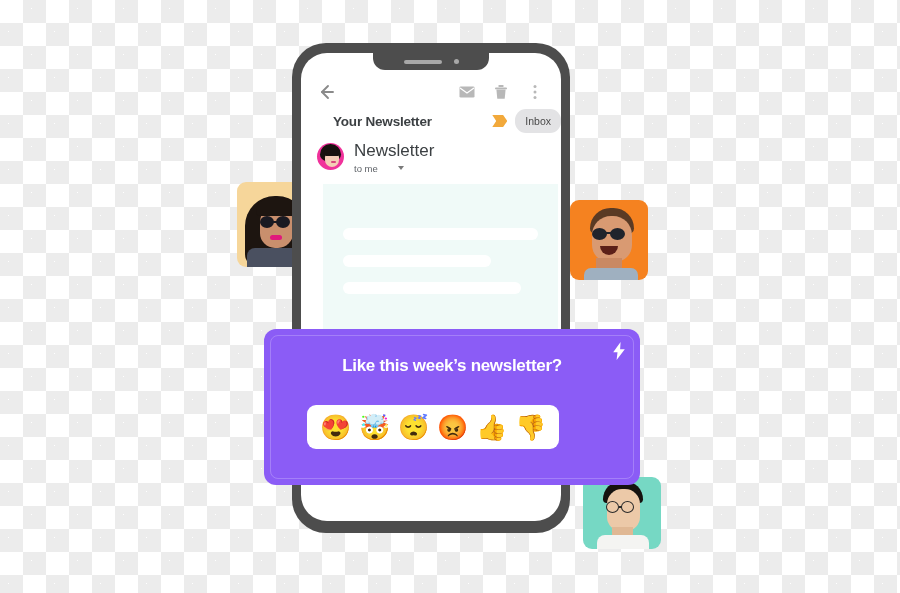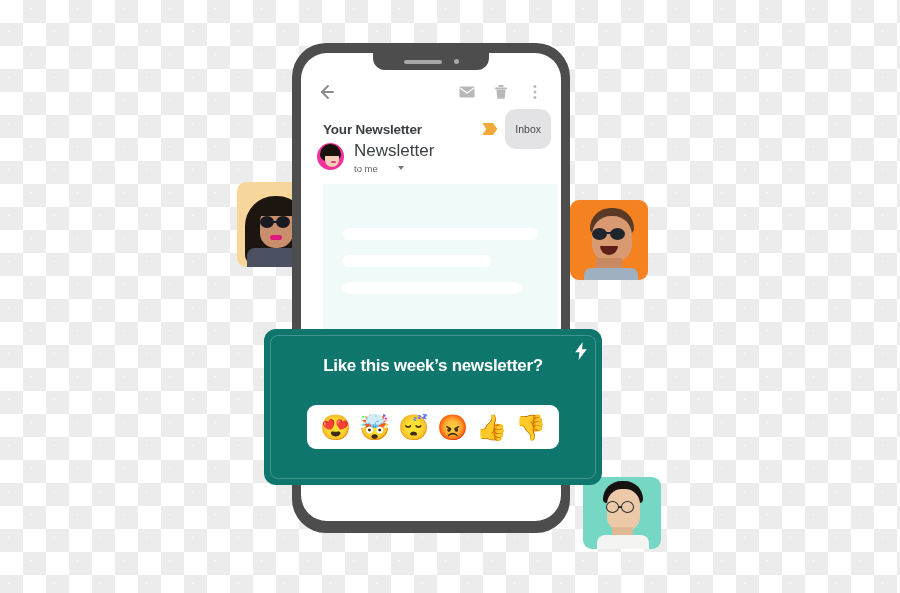--- a/index.html
+++ b/index.html
@@ -34,29 +34,29 @@
   #notch .camera{width:5px;height:5px;border-radius:50%;background:#a8a8a8;}
 
   
   #toolbar{position:absolute;left:0;top:24px;width:100%;height:30px;
     display:flex;align-items:center;padding:0 16px;box-sizing:border-box;}
   #toolbar .spacer{flex:1;}
   .tb-ico{width:20px;height:20px;margin-left:14px;display:flex;align-items:center;justify-content:center;}
   .back-arrow{width:20px;height:20px;}
 
   
-  #subject-row{position:absolute;left:6px;top:56px;width:100%;
+  #subject-row{position:absolute;left:16px;top:56px;width:100%;
     display:flex;align-items:center;padding:0 16px;box-sizing:border-box;}
   #subject{font-size:13.5px;font-weight:bold;color:#3c4043;letter-spacing:-.2px;}
   #subject-right{margin-left:auto;display:flex;align-items:center;gap:8px;}
   #flag{width:15px;height:12px;
     background:#f2a93b;
     clip-path:polygon(0 0,72% 0,100% 50%,72% 100%,0 100%,26% 50%);}
   #inbox-pill{background:#e3e3e5;color:#4a4a4a;border-radius:11px;
-    padding:14px 10px;font-size:10.5px;}
+    padding:6px 10px;font-size:10.5px;}
 
   
   #sender-row{position:absolute;left:16px;top:87px;display:flex;align-items:center;gap:10px;}
   #sender-avatar{width:27px;height:27px;border-radius:50%;overflow:hidden;
     background:#f0329b;position:relative;flex:none;}
   #sender-avatar .hair{position:absolute;left:3px;top:1px;width:21px;height:17px;
     background:#18120f;border-radius:11px 11px 7px 7px;}
   #sender-avatar .face{position:absolute;left:8px;top:8px;width:14px;height:16px;
     background:#f4cdb6;border-radius:7px 7px 8px 8px;}
   #sender-avatar .bang{position:absolute;left:7px;top:5px;width:16px;height:8px;
@@ -121,22 +121,22 @@
   #tile-bottom .gl{position:absolute;top:24px;width:13px;height:12px;border-radius:50%;
     border:1.6px solid #2a2a2a;box-sizing:border-box;}
   #tile-bottom .gl.l{left:23px;} #tile-bottom .gl.r{left:38px;}
   #tile-bottom .glbridge{position:absolute;left:36px;top:29px;width:3px;height:1.6px;background:#2a2a2a;}
   #tile-bottom .neck{position:absolute;left:29px;top:50px;width:21px;height:14px;background:#e0b894;}
   #tile-bottom .shirt{position:absolute;left:14px;top:58px;width:52px;height:16px;
     background:#f4f4f2;border-radius:8px 8px 0 0;}
 
   
   #feedback-card{
-    position:absolute;left:264px;top:329px;width:338px;height:156px;
-    background:#0f766e;border-radius:12px;box-sizing:border-box;
+    position:absolute;left:264px;top:329px;width:376px;height:156px;
+    background:#8b5cf6;border-radius:12px;box-sizing:border-box;
   }
   #feedback-card::after{
     content:"";position:absolute;left:6px;top:6px;right:6px;bottom:6px;
     border:1px solid rgba(255,255,255,.22);border-radius:8px;pointer-events:none;
   }
   #bolt{position:absolute;right:14px;top:13px;width:14px;height:18px;}
   #fb-title{position:absolute;left:0;top:27px;width:100%;text-align:center;
     color:#ffffff;font-size:17px;font-weight:bold;letter-spacing:-.3px;}
   #emoji-bar{position:absolute;left:43px;top:76px;width:252px;height:44px;
     background:#ffffff;border-radius:9px;

